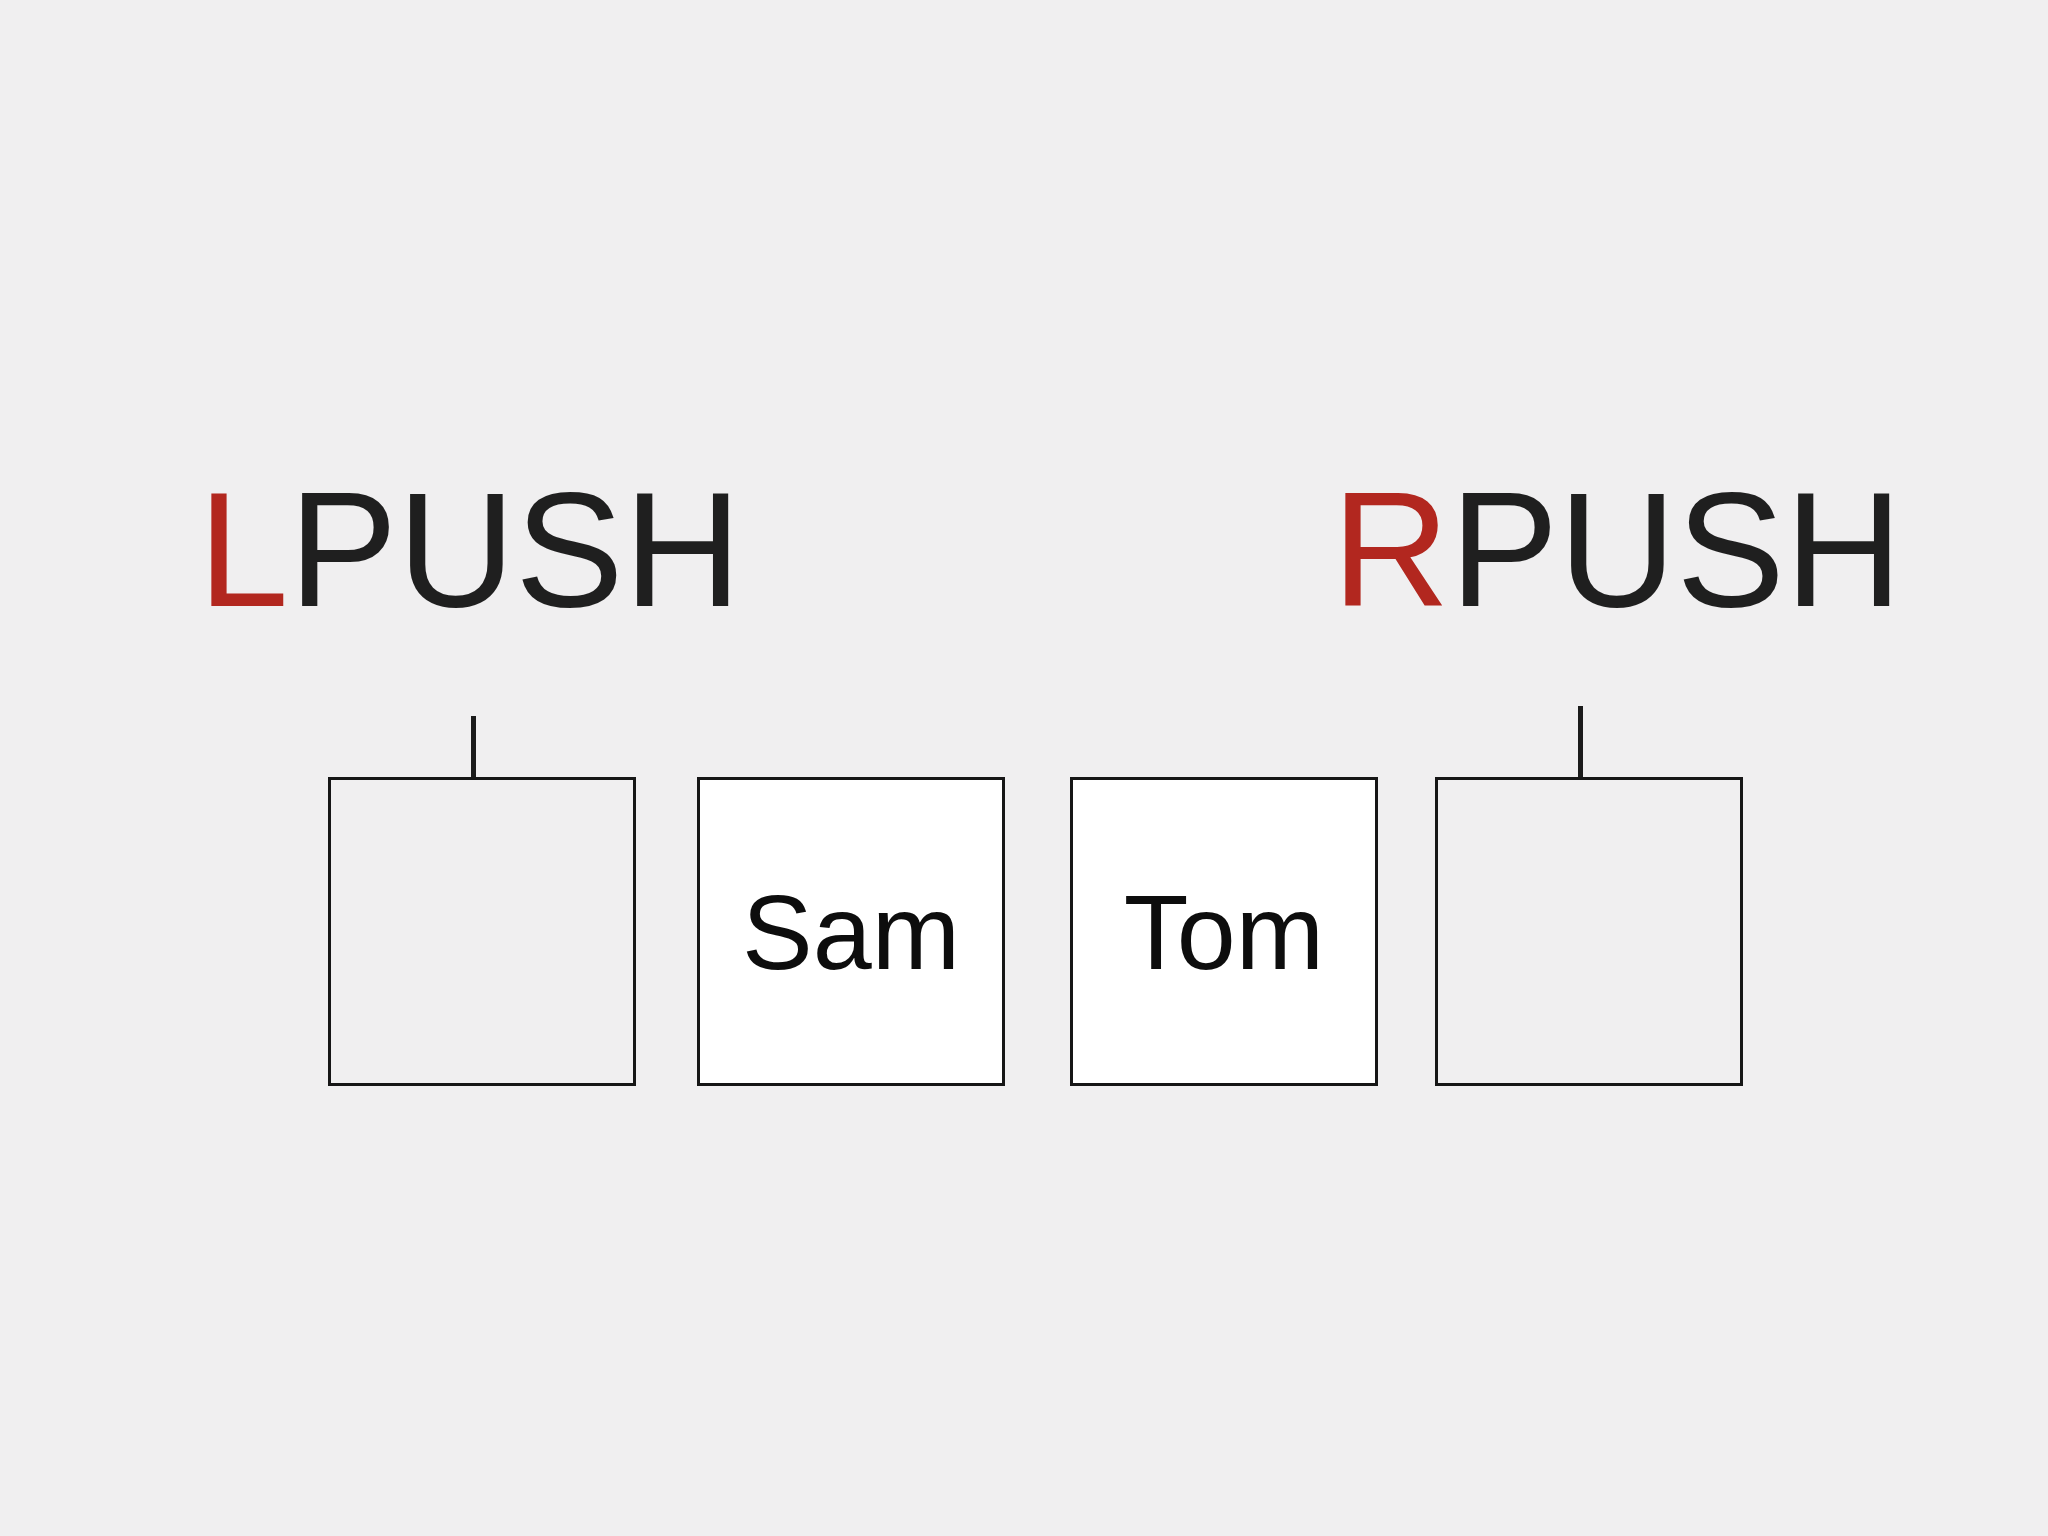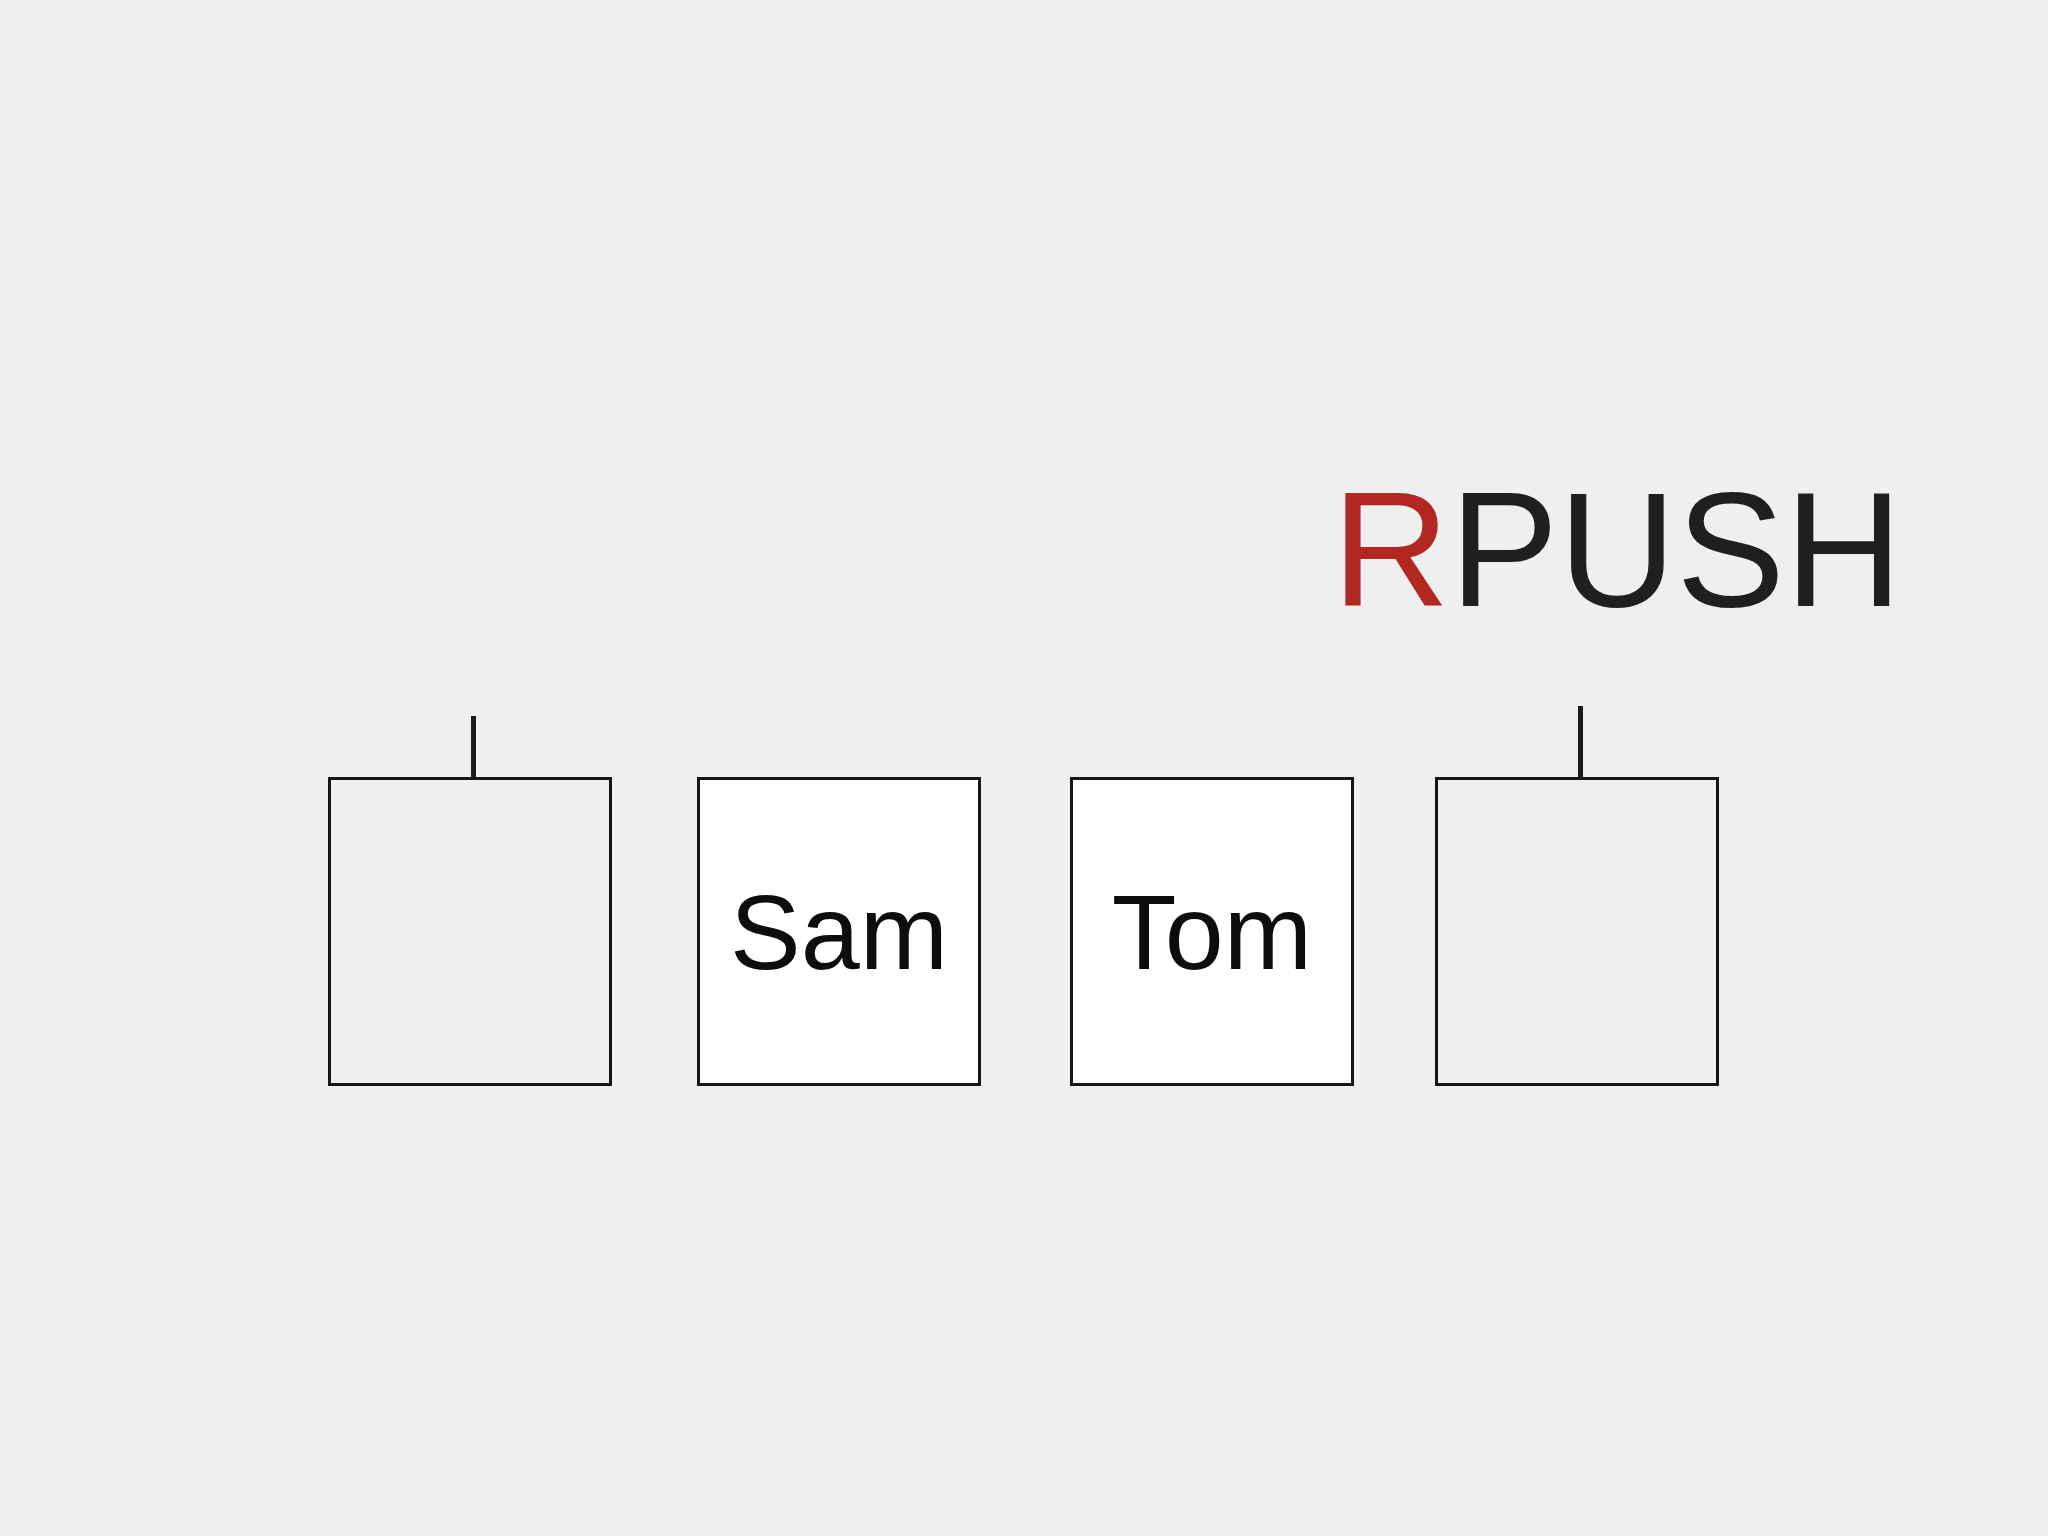--- a/index.html
+++ b/index.html
@@ -34,21 +34,21 @@
     position: absolute;
     width: 5px;
     background: #1b1b1b;
   }
   .insert-marker.left  { left: 471px;  top: 716px; height: 62px; }
   .insert-marker.right { left: 1578px; top: 706px; height: 72px; }
 
   .cell {
     position: absolute;
     top: 777px;
-    width: 284px;
+    width: 308px;
     height: 309px;
     box-sizing: border-box;
     border: 3px solid #161616;
     display: flex;
     align-items: center;
     justify-content: center;
   }
   .cell.empty { background: var(--empty-fill, #f0eff0); }
   .cell.value { background: var(--value-fill, #ffffff); }
   .cell.c0 { left: 328px; }
@@ -61,20 +61,23 @@
     line-height: 1;
     color: #0d0d0d;
     white-space: nowrap;
   }
 </style>
 </head>
 <body>
 
 <div class="canvas">
 
+  <div class="title lpush">
+    <span class="accent">L</span><span>PUSH</span>
+  </div>
 
   <div class="title rpush">
     <span class="accent">R</span><span>PUSH</span>
   </div>
 
   <div class="insert-marker left"></div>
 
   <div class="insert-marker right"></div>
 
   <div class="cell empty c0">

